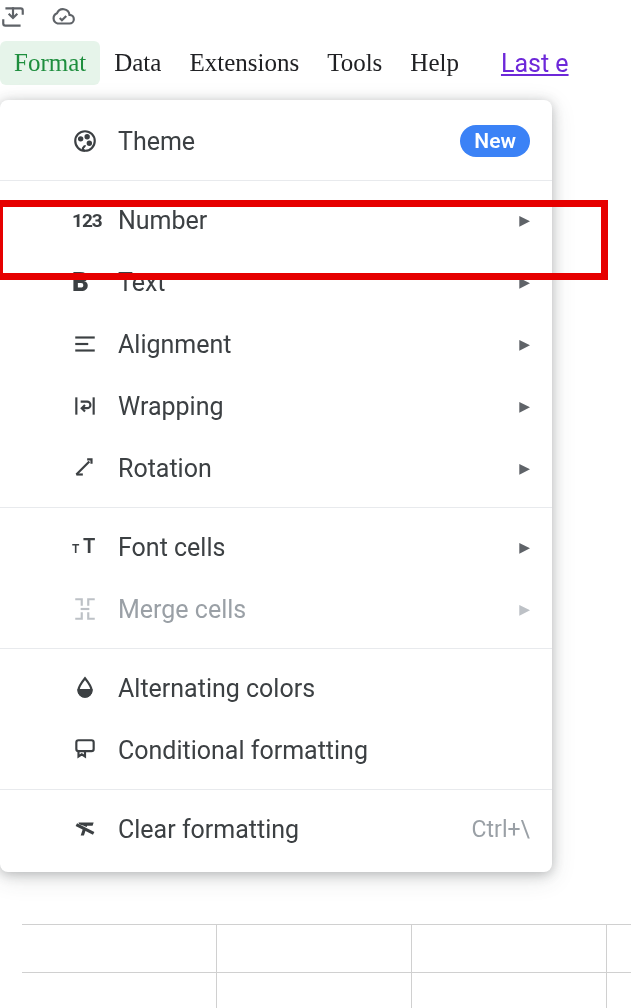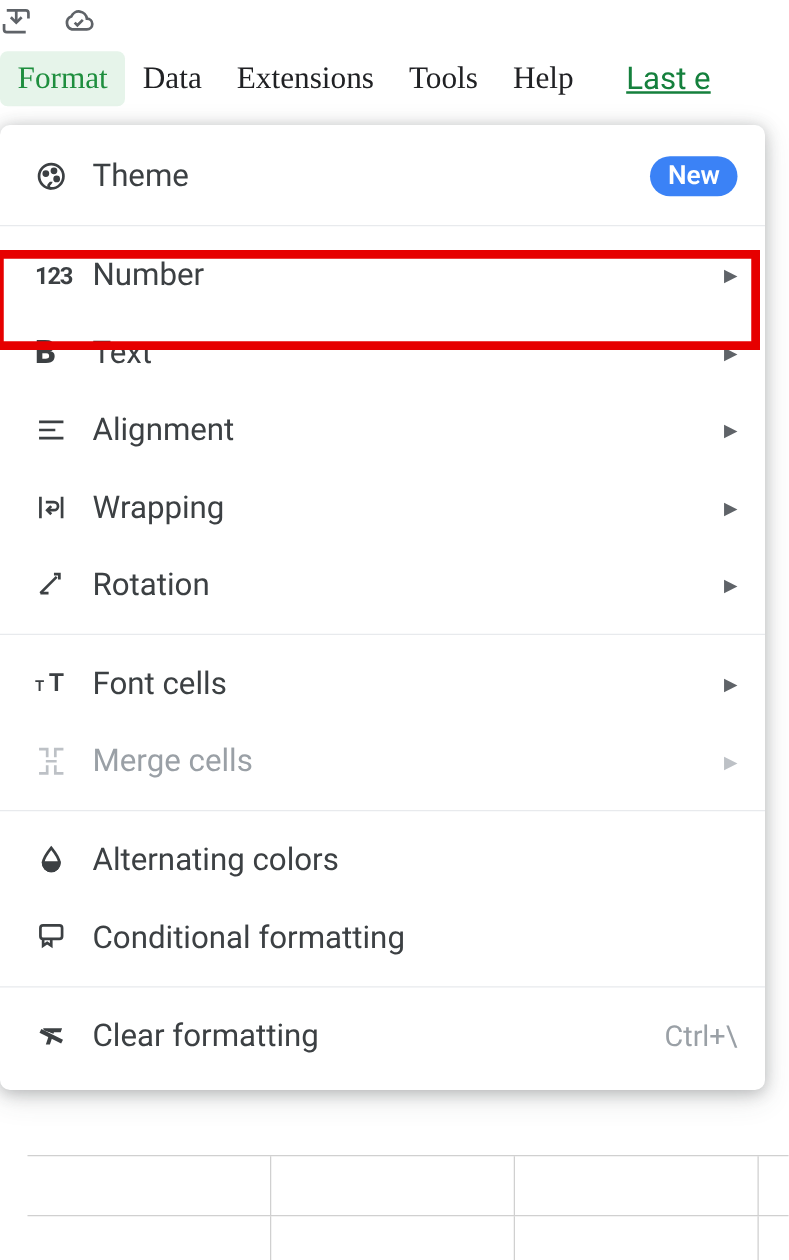--- a/index.html
+++ b/index.html
@@ -32,30 +32,30 @@
     border-radius: 6px;
     cursor: pointer;
     font-family: Liberation Serif, serif;
   }
   .menubar-item.active {
     background: #e6f4ea;
     color: #1e8e3e;
   }
   .menubar-last {
     font-size: 25px;
-    color: #15803d;
+    color: #6d28d9;
     text-decoration: underline;
     margin-left: 28px;
     white-space: nowrap;
   }
   .dropdown {
     position: absolute;
     top: 100px;
     left: 0;
-    width: 612px;
+    width: 552px;
     background: #fff;
     border-radius: 8px;
     box-shadow: 0 2px 12px rgba(60,64,67,0.3), 0 6px 24px rgba(60,64,67,0.15);
     padding-top: 10px;
     padding-bottom: 12px;
   }
   .menu-item {
     display: flex;
     align-items: center;
     height: 62px;
@@ -64,20 +64,21 @@
     position: relative;
   }
   .menu-item.disabled { color: #9aa0a6; cursor: default; }
   .menu-icon {
     width: 36px;
     display: flex;
     align-items: center;
     justify-content: flex-start;
     color: #3c4043;
     flex-shrink:0;
+    margin-left:44px;
   }
   .menu-item.disabled .menu-icon { color: #bdc1c6; }
   .menu-label {
     font-size: 25px;
     color: #3c4043;
     flex: 1;
     padding-left: 10px;
   }
   .menu-item.disabled .menu-label { color: #9aa0a6; }
   .separator {

